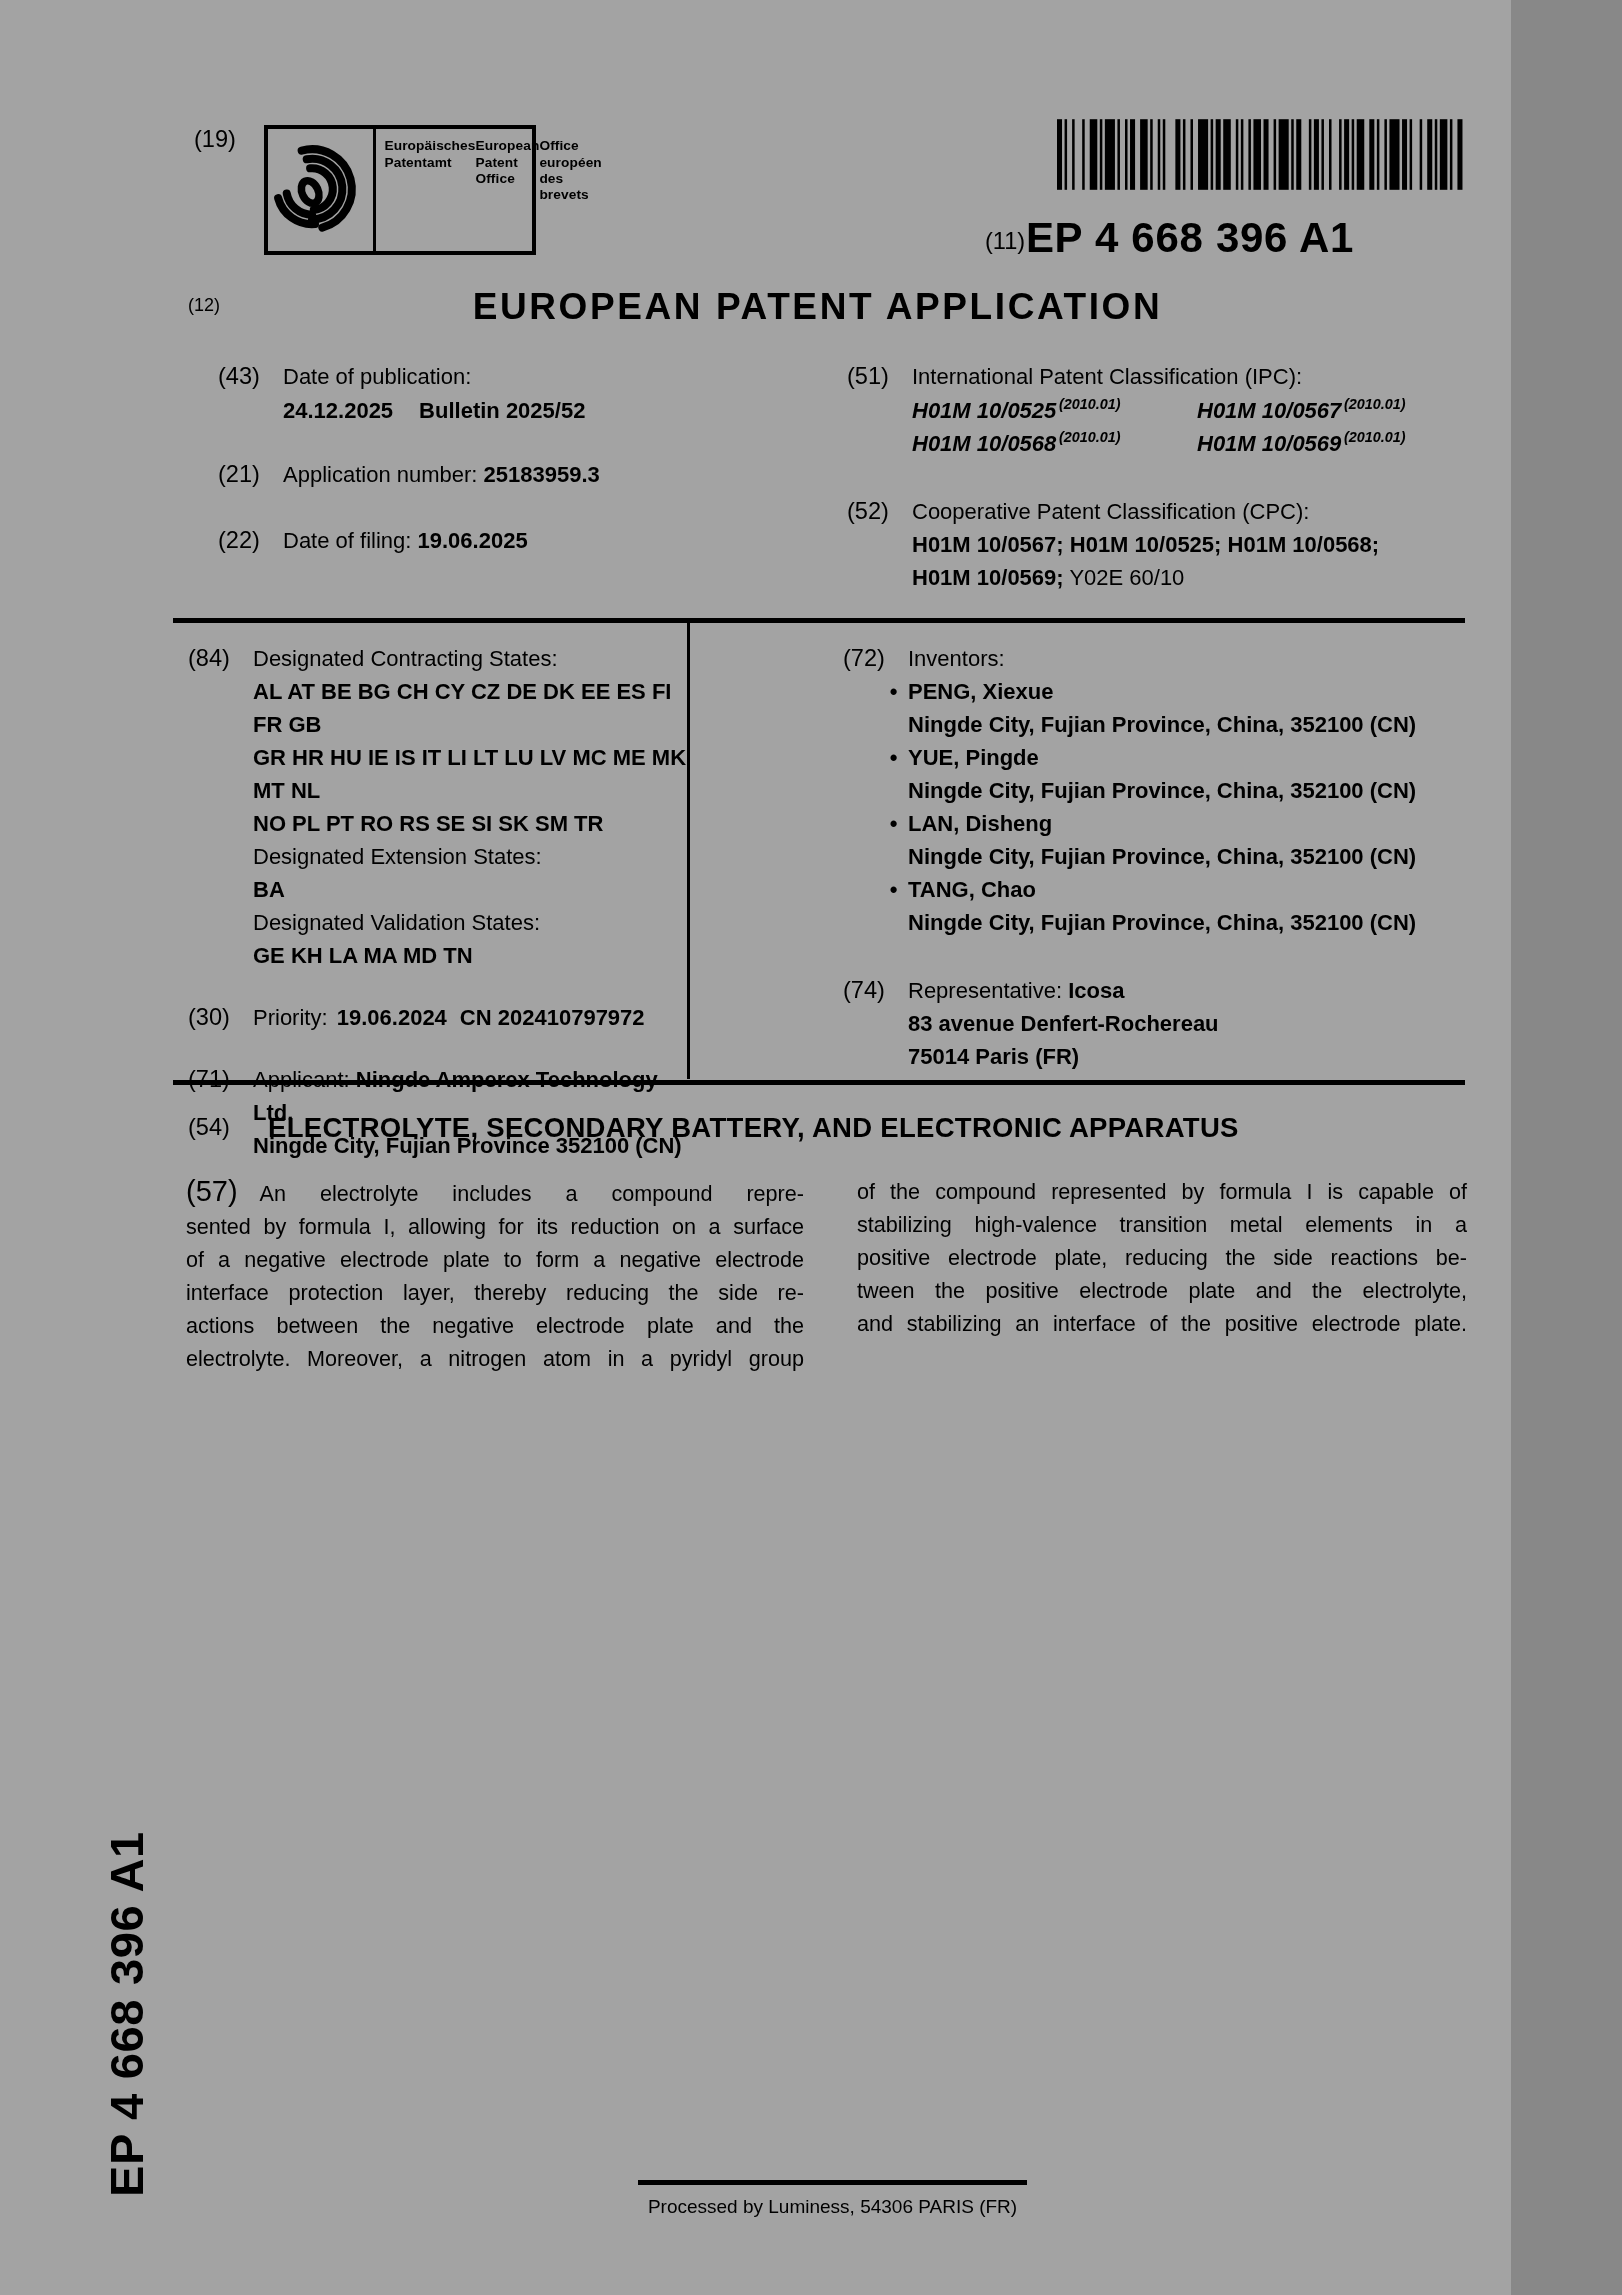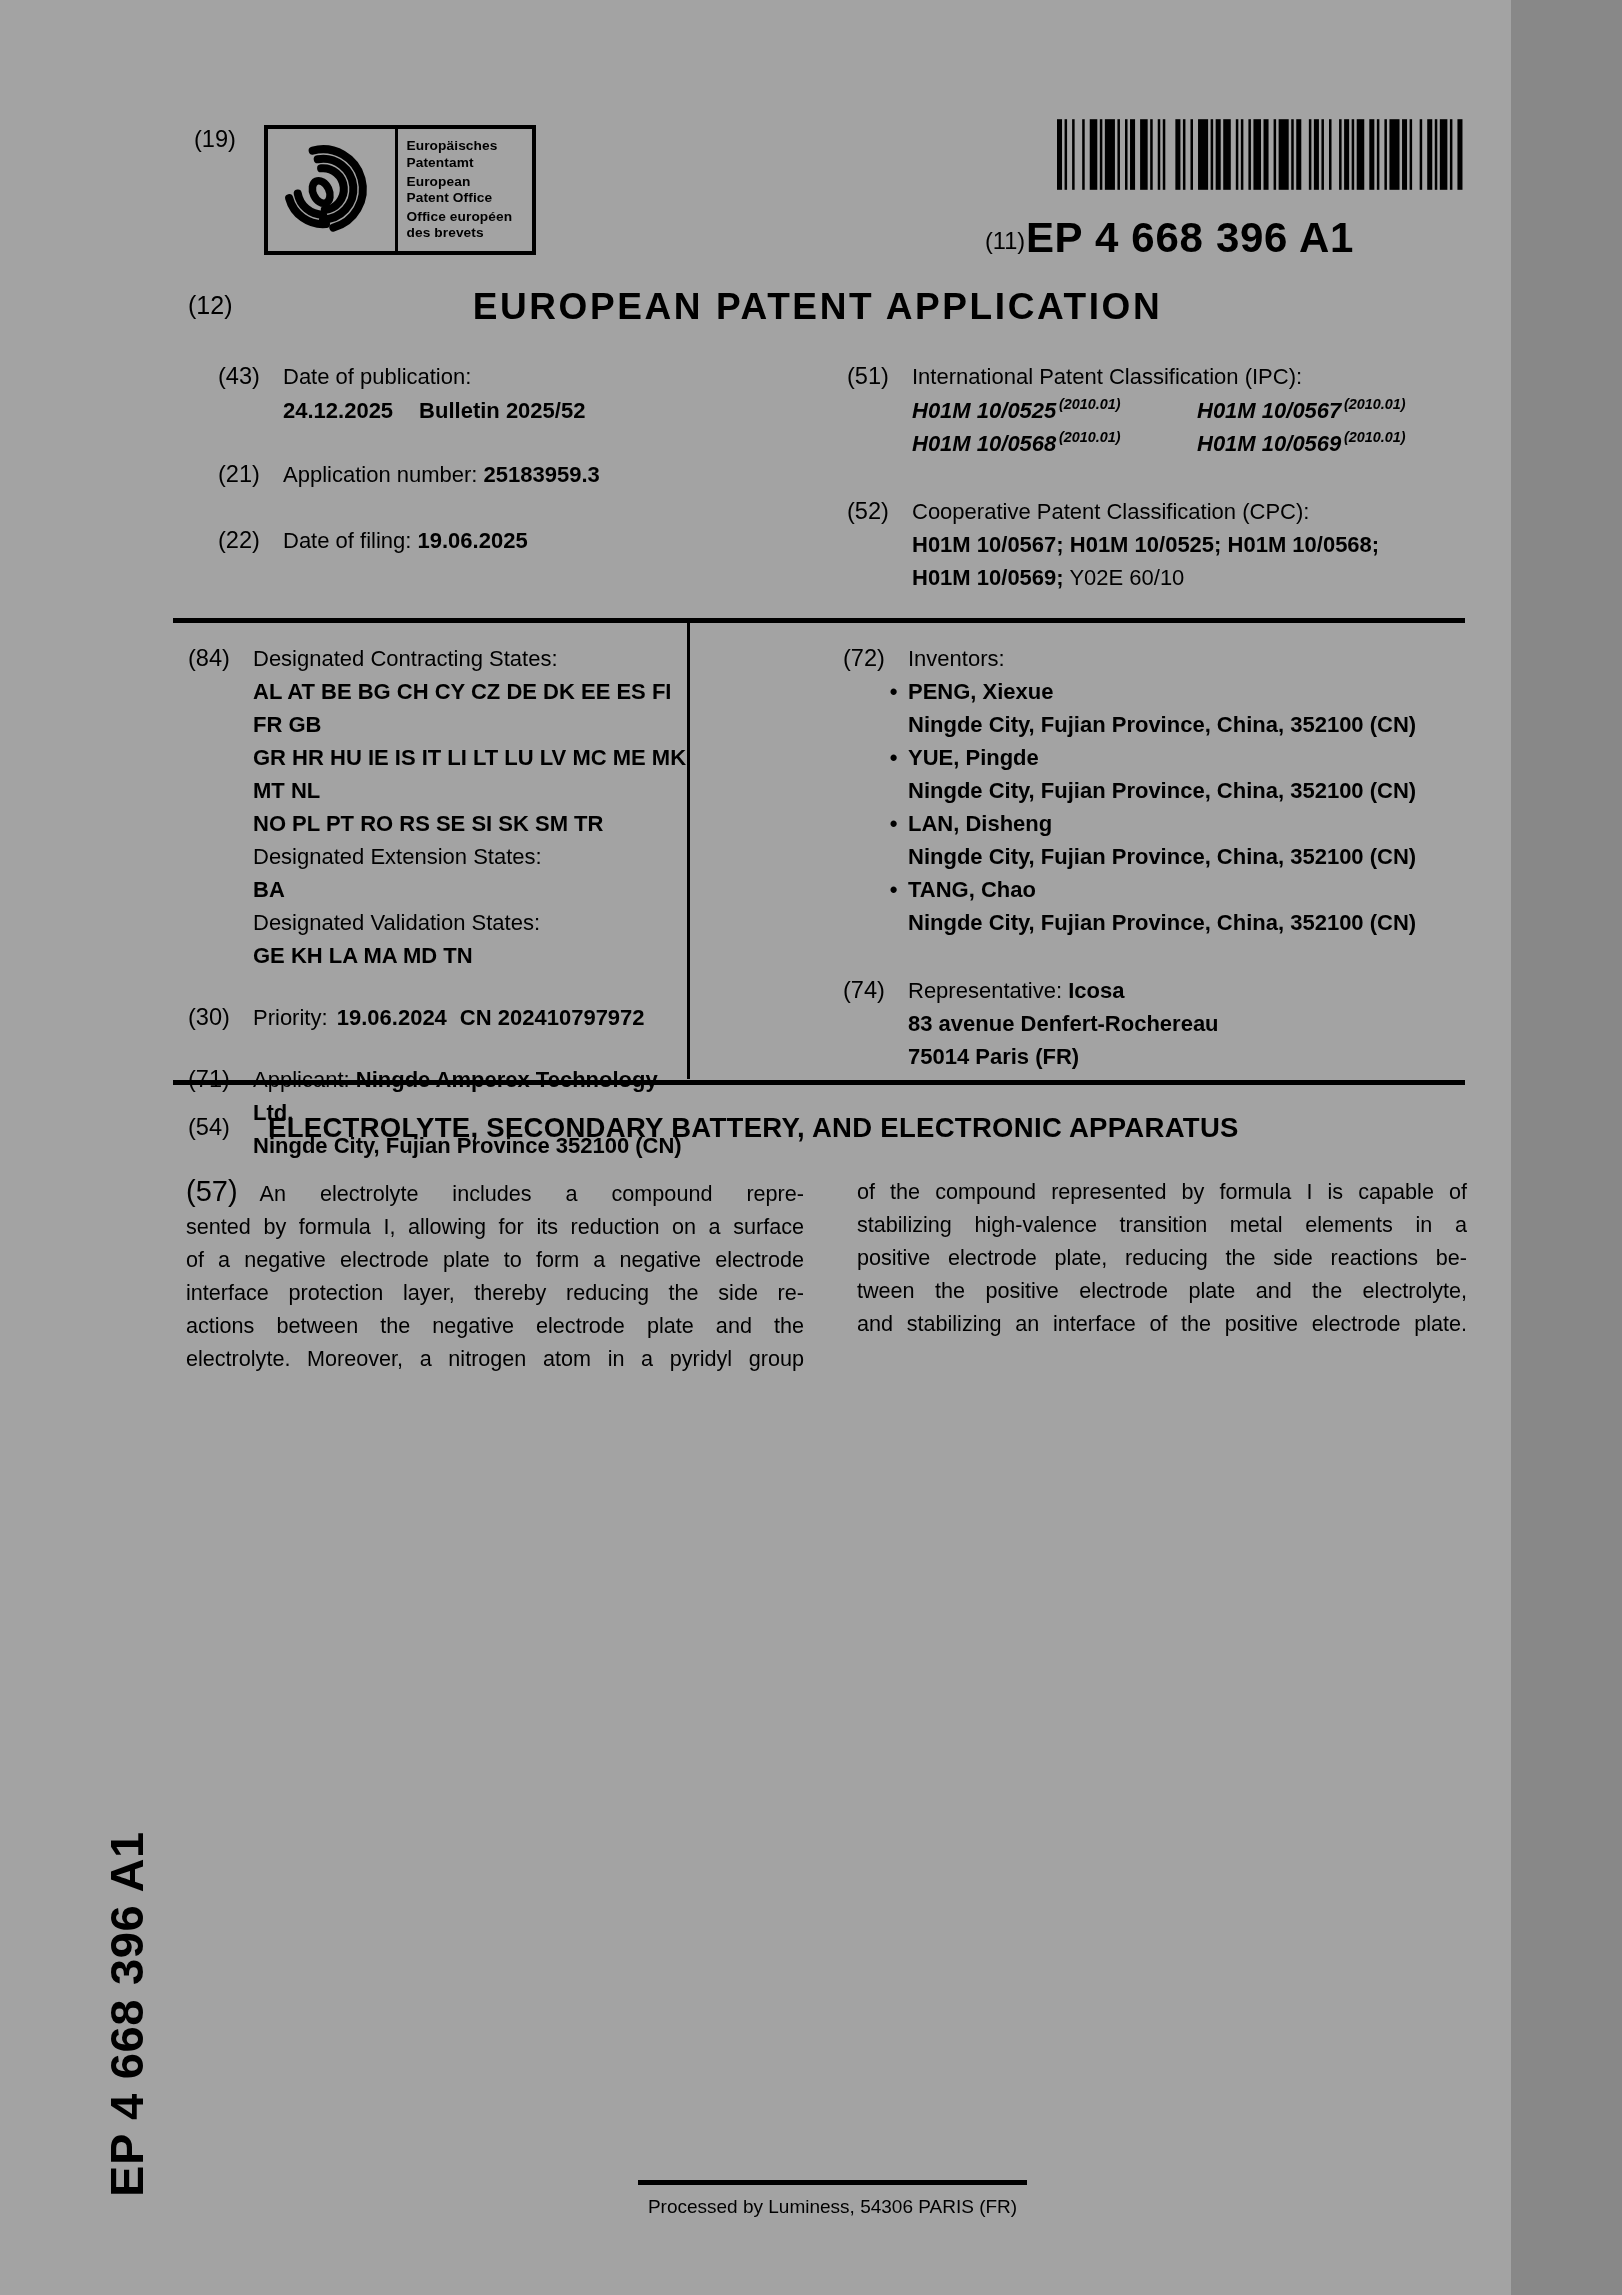--- a/index.html
+++ b/index.html
@@ -18,28 +18,28 @@
   .field .lbl{grid-column:1;}
   .field .val{grid-column:2;font-size:22px;line-height:33px;}
   
   .fnum19{position:absolute;left:194px;top:128px;font-size:23.6px;line-height:23.6px;}
   .logo-box{
     position:absolute;left:264px;top:125px;width:272px;height:130px;
     border:4.6px solid #000;box-sizing:border-box;display:flex;
   }
   .logo-cell{width:130px;border-right:3.9px solid #000;box-sizing:border-box;
     display:flex;align-items:center;justify-content:center;}
-  .logo-text{flex:1;display:flex;flex-direction:column;justify-content:space-between;
+  .logo-text{flex:1;display:flex;flex-direction:row;justify-content:space-between;
     padding:9.2px 0 9.2px 8.5px;}
   .logo-text .grp div{font-size:13.7px;line-height:16.4px;font-weight:bold;letter-spacing:0.1px;}
   .barcode{position:absolute;left:1057px;top:119px;}
   .fnum11{position:absolute;left:985px;top:230px;font-size:23.6px;line-height:23.6px;}
   .pubnum{position:absolute;right:157px;top:216px;font-size:42px;line-height:44px;
     font-weight:bold;letter-spacing:0.7px;}
-  .fnum12{position:absolute;left:188px;top:294px;font-size:25px;line-height:23.6px;}
+  .fnum12{position:absolute;left:188px;top:294px;font-size:18px;line-height:23.6px;}
   .doc-title{position:absolute;left:6px;top:287px;width:1623px;text-align:center;
     font-size:37px;line-height:39px;font-weight:bold;letter-spacing:2.6px;}
   
   #bib-left{position:absolute;left:188px;top:360px;width:576px;margin-left:30px;}
   #bib-right{position:absolute;left:847px;top:360px;width:622px;}
   .mt2{margin-top:1.3px;}
   .mt44{margin-top:29px;}
   .mt45{margin-top:29.4px;}
   .mt48{margin-top:31px;}
   .mt50{margin-top:33px;}

